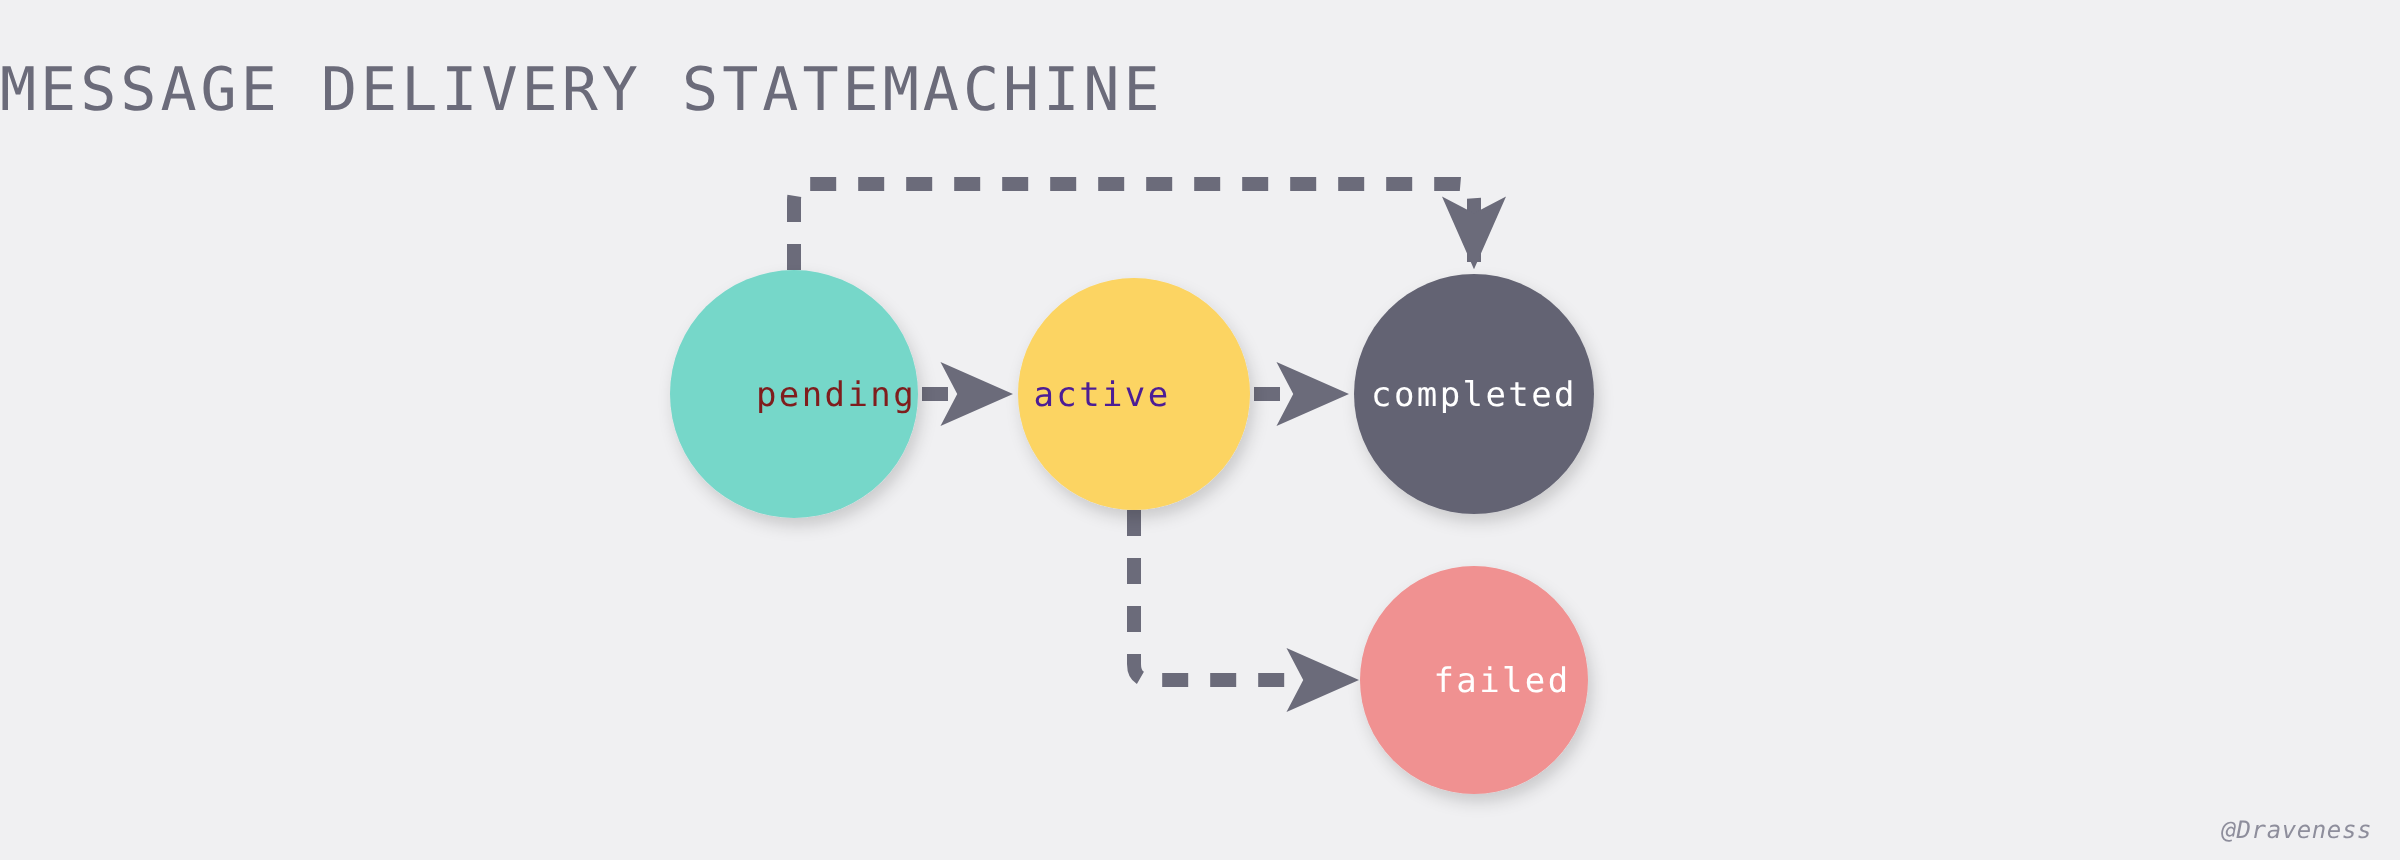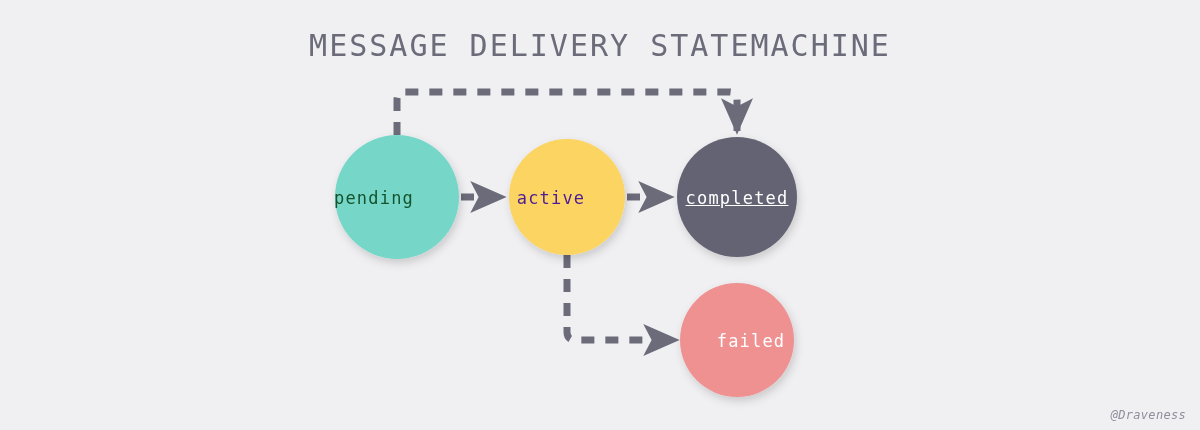--- a/index.html
+++ b/index.html
@@ -19,21 +19,20 @@
     left: 0;
     top: 0;
     width: 1200px;
     height: 430px;
   }
   .diagram-title {
     position: absolute;
     left: 0;
     top: 28px;
     width: 1200px;
-    text-align: center;
     font-family: "DejaVu Sans Mono", "Liberation Mono", monospace;
     font-size: 30px;
     letter-spacing: 2.0px;
     color: #6b6b7a;
     white-space: pre;
   }
   .watermark {
     position: absolute;
     right: 14px;
     bottom: 8px;
@@ -77,23 +76,23 @@
     <path id="edge-pending-active" d="M 461 197 L 503 197" fill="none" stroke="#6b6b7a" stroke-width="7" stroke-dasharray="13 11" stroke-linecap="butt" marker-end="url(#arrowHead)"></path>
 
     <path id="edge-active-completed" d="M 627 197 L 671 197" fill="none" stroke="#6b6b7a" stroke-width="7" stroke-dasharray="13 11" stroke-linecap="butt" marker-end="url(#arrowHead)"></path>
 
     <circle id="node-pending-shape" cx="397" cy="197" r="62" fill="#76d7c9" filter="url(#nodeShadow)"></circle>
     <circle id="node-active-shape" cx="567" cy="197" r="58" fill="#fcd462" filter="url(#nodeShadow)"></circle>
     <circle id="node-completed-shape" cx="737" cy="197" r="60" fill="#646473" filter="url(#nodeShadow)"></circle>
     <circle id="node-failed-shape" cx="737" cy="340" r="57" fill="#f09191" filter="url(#nodeShadow)"></circle>
   </svg>
 
-  <div class="node-label" id="label-pending" style="left:374px; top:198px; color:#14532d;">pending</div>
+  <div class="node-label" id="label-pending" style="left:418px; top:198px; color:#7f1d1d;">pending</div>
 
   <div class="node-label" id="label-active" style="left:551px; top:198px; color:#4c1d95;">active</div>
 
-  <div class="node-label" id="label-completed" style="left:737px; top:198px; color:#ffffff;text-decoration:underline;">completed</div>
+  <div class="node-label" id="label-completed" style="left:737px; top:198px; color:#ffffff;">completed</div>
 
   <div class="node-label" id="label-failed" style="left:737px; top:341px; color:#ffffff;margin-left:14px;">failed</div>
 
   <div class="watermark">@Draveness</div>
 
 </div>
 
 </body></html>

